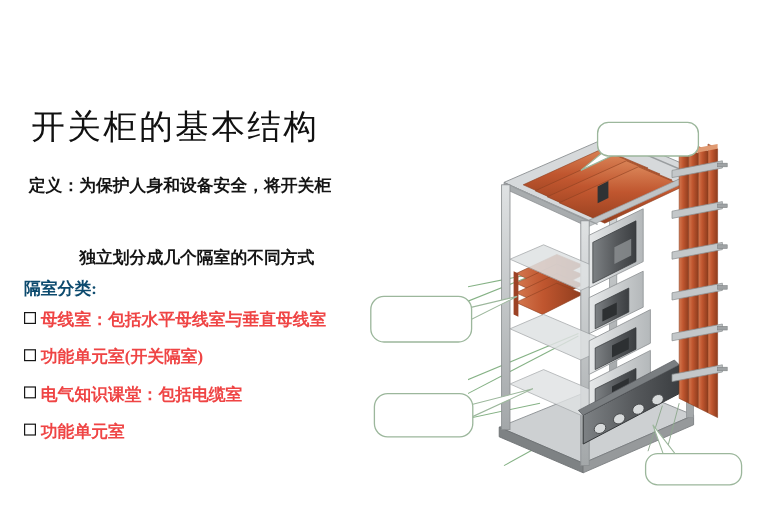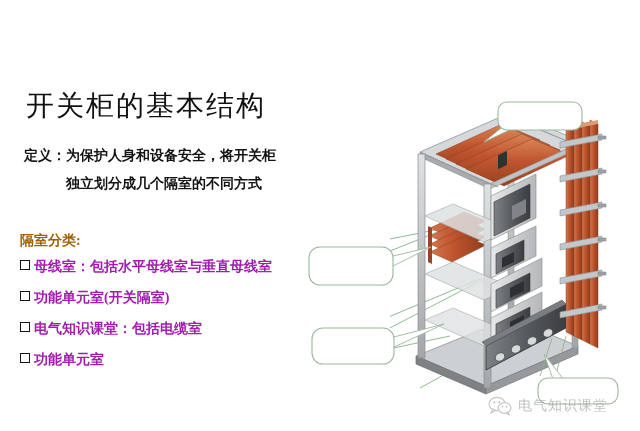--- a/index.html
+++ b/index.html
@@ -36,42 +36,43 @@
     top: 142px;
     width: 350px;
     font-size: 14px;
     line-height: 28px;
     color: #141414;
     font-weight: 700;
   }
   #definition .def-line2 {
     display: block;
     padding-left: 42px;
+    margin-top: 32px;
   }
 
   #class-head {
     position: absolute;
     left: 20px;
     top: 232px;
     font-size: 14px;
     font-weight: 700;
-    color: #a16207;
+    color: #0c4a6e;
   }
 
   #class-list {
     position: absolute;
     left: 20px;
     top: 258px;
     width: 340px;
     list-style: none;
     margin: 0;
     padding: 0;
     font-size: 14px;
     font-weight: 700;
-    color: #a21caf;
+    color: #ef4444;
     text-align: right;
   }
   #class-list li {
     display: flex;
     align-items: baseline;
     margin-bottom: 13px;
     white-space: nowrap;
   }
   #class-list .sq {
     display: inline-block;
@@ -331,27 +332,14 @@
     <rect x="4" y="6" width="82" height="36" rx="11" ry="11" fill="#ffffff" stroke="#9cb79c" stroke-width="1.1"></rect>
     <text x="45" y="28" text-anchor="middle" font-size="10" fill="#3c3c3c" font-family="Liberation Sans, sans-serif"></text>
   </svg>
 
   <svg style="position:absolute; left:520px; top:352px;" width="110" height="58">
     <path d="M34,30 L24,2 L44,28 Z" fill="#ffffff" stroke="#9cb79c" stroke-width="0.9"></path>
     <rect x="18" y="26" width="80" height="26" rx="10" ry="10" fill="#ffffff" stroke="#9cb79c" stroke-width="1.1"></rect>
     <text x="58" y="43" text-anchor="middle" font-size="10" fill="#3c3c3c" font-family="Liberation Sans, sans-serif"></text>
   </svg>
 
-  <div id="watermark">
-    <svg width="24" height="20" viewBox="0 0 24 20">
-      <ellipse cx="9" cy="8" rx="8" ry="6.6" fill="#ffffff" stroke="#9a9a9a" stroke-width="1.2"></ellipse>
-      <path d="M5,13 L3,17 L7.5,14.4 Z" fill="#ffffff" stroke="#9a9a9a" stroke-width="1.1"></path>
-      <circle cx="6.3" cy="6.2" r="1" fill="#8a8a8a"></circle>
-      <circle cx="11.2" cy="6.2" r="1" fill="#8a8a8a"></circle>
-      <ellipse cx="16.5" cy="12" rx="6.4" ry="5.3" fill="#ffffff" stroke="#9a9a9a" stroke-width="1.2"></ellipse>
-      <path d="M19.5,16 L21.6,19 L18,17.2 Z" fill="#ffffff" stroke="#9a9a9a" stroke-width="1.1"></path>
-      <circle cx="14.4" cy="10.6" r="0.85" fill="#8a8a8a"></circle>
-      <circle cx="18.6" cy="10.6" r="0.85" fill="#8a8a8a"></circle>
-    </svg>
-    <span class="wm-text">电气知识课堂</span>
-  </div>
 
 </div>
 
 </body></html>

